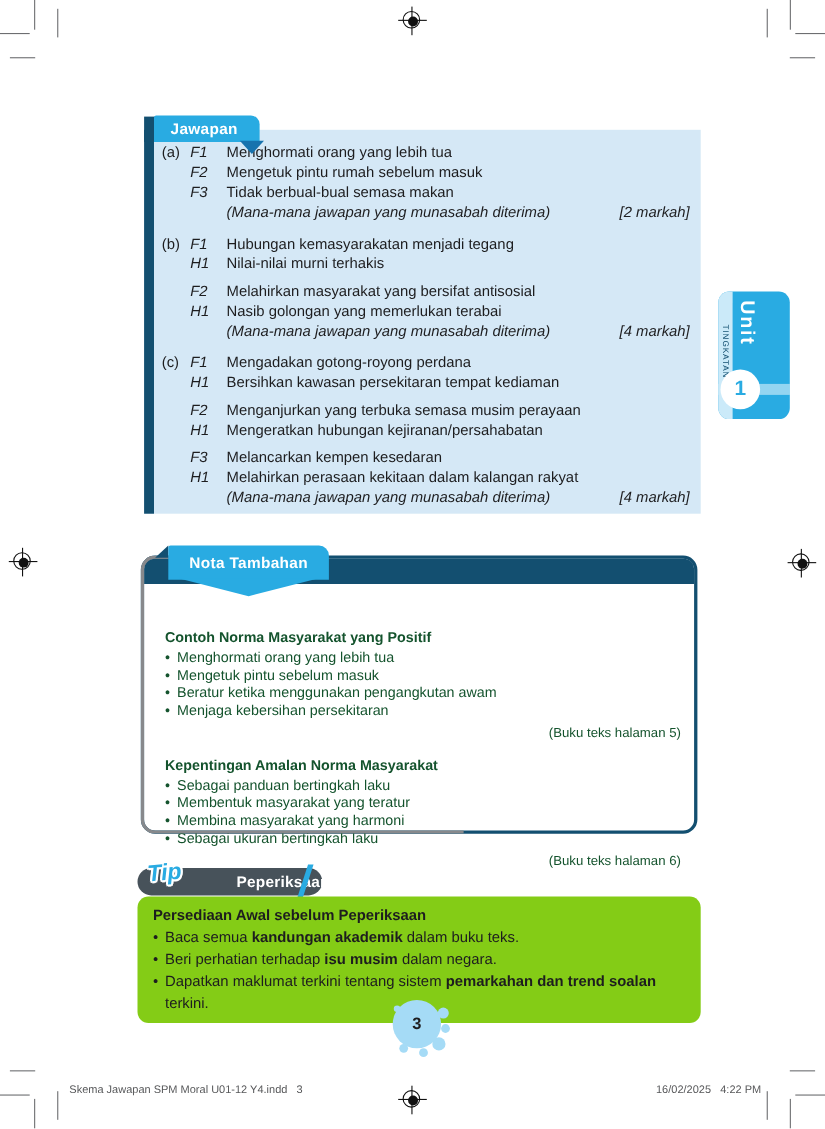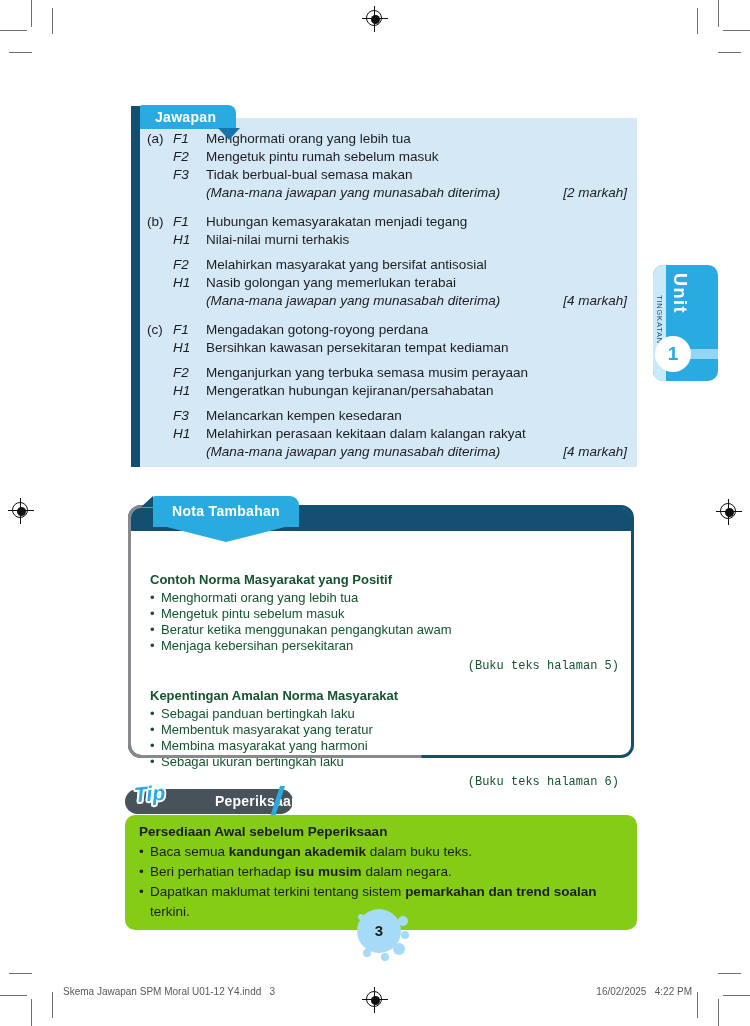--- a/index.html
+++ b/index.html
@@ -57,21 +57,21 @@
     font-weight:bold;font-size:14px;line-height:31px;text-align:center;border-radius:2px 9px 0 0;letter-spacing:.3px;}
   .nota-tail{left:163px;top:526px;width:0;height:0;
     border-left:63px solid transparent;border-right:63px solid transparent;border-top:16px solid #29ABE2;}
   .nota-content{position:absolute;left:0;top:23px;right:0;bottom:0;padding:9px 12px 6px 19px;
     font-size:13px;line-height:16px;color:#14532d;margin-top:32px;}
   .nota-section + .nota-section{margin-top:14px;}
   .nota-title{font-weight:bold;margin-bottom:2px;}
   .bullet-line{display:flex;}
   .bullet-dot{width:11px;flex:0 0 11px;text-align:left;}
   .bullet-text{flex:1;}
-  .nota-ref{text-align:right;font-size:12px;margin-top:4px;font-family:Liberation Mono, monospace;}
+  .nota-ref{text-align:right;font-size:12px;margin-top:4px;}
 
   
   .tip-pill{left:125px;top:789px;width:168px;height:25px;background:#47525A;border-radius:13px;}
   .tip-badge{position:absolute;left:9px;top:-7px;font-size:21px;font-weight:bold;font-style:italic;
     color:#29ABE2;transform:rotate(-5deg);
     text-shadow:-1.5px -1.5px 0 #fff,1.5px -1.5px 0 #fff,-1.5px 1.5px 0 #fff,1.5px 1.5px 0 #fff,0 2px 0 #fff,0 -2px 0 #fff,2px 0 0 #fff,-2px 0 0 #fff;}
   .tip-rest{position:absolute;left:53px;top:0;line-height:25px;color:#fff;font-weight:bold;font-size:14px;letter-spacing:.2px;margin-left:37px;}
   .tip-slash{position:absolute;left:150px;top:-3px;width:5px;height:31px;background:#29ABE2;transform:skewX(-18deg);}
   .tip-box{left:125px;top:815px;width:512px;background:#84cc16;border-radius:10px;
     box-sizing:border-box;padding:7px 14px 8px 14px;font-size:13.5px;line-height:20px;color:#1d1d1f;}

